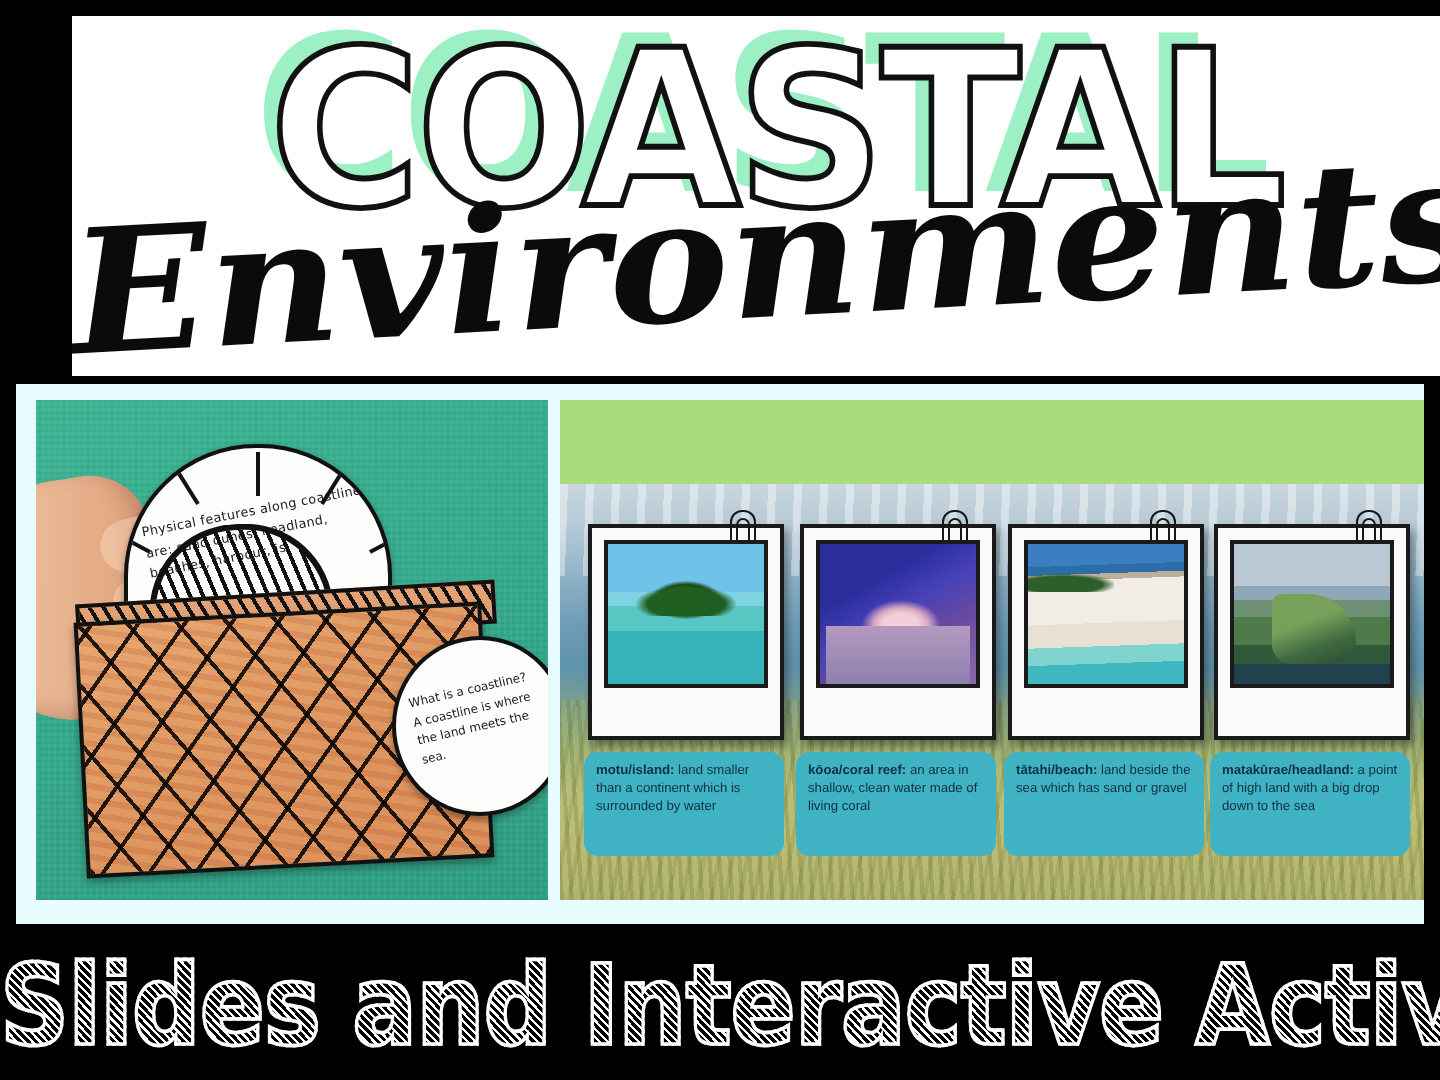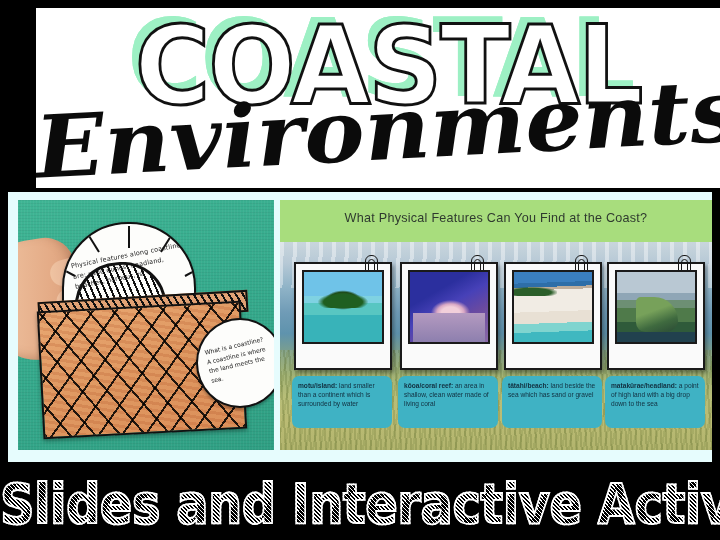--- a/index.html
+++ b/index.html
@@ -261,21 +261,20 @@
       <div class="kete"></div>
 
       <div class="bubble-card">
         <div class="bubbletext">What is a coastline? A coastline is where the land meets the sea.</div>
       </div>
     </div>
 
     <div class="slide">
       <div class="slide-bg"></div>
       <div class="slide-header"></div>
-      <div class="slide-title">What Physical Features Can You Find at the Coast?</div>
 
       <div class="polaroid" style="left:14px;">
         <div class="clip"></div>
         <div class="pola-img img-island"></div>
       </div>
 
       <div class="polaroid" style="left:120px;">
         <div class="clip"></div>
         <div class="pola-img img-coral"></div>
       </div>

